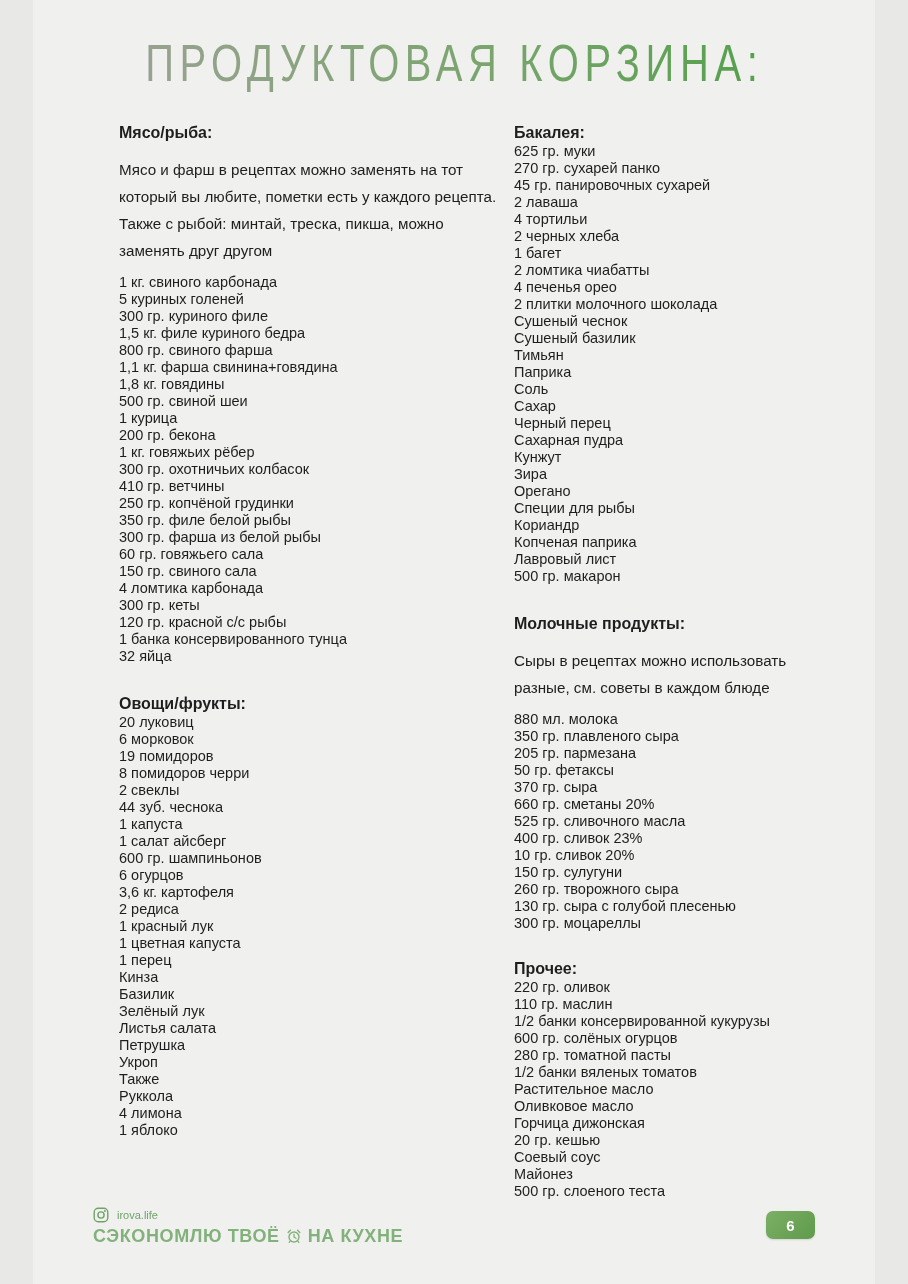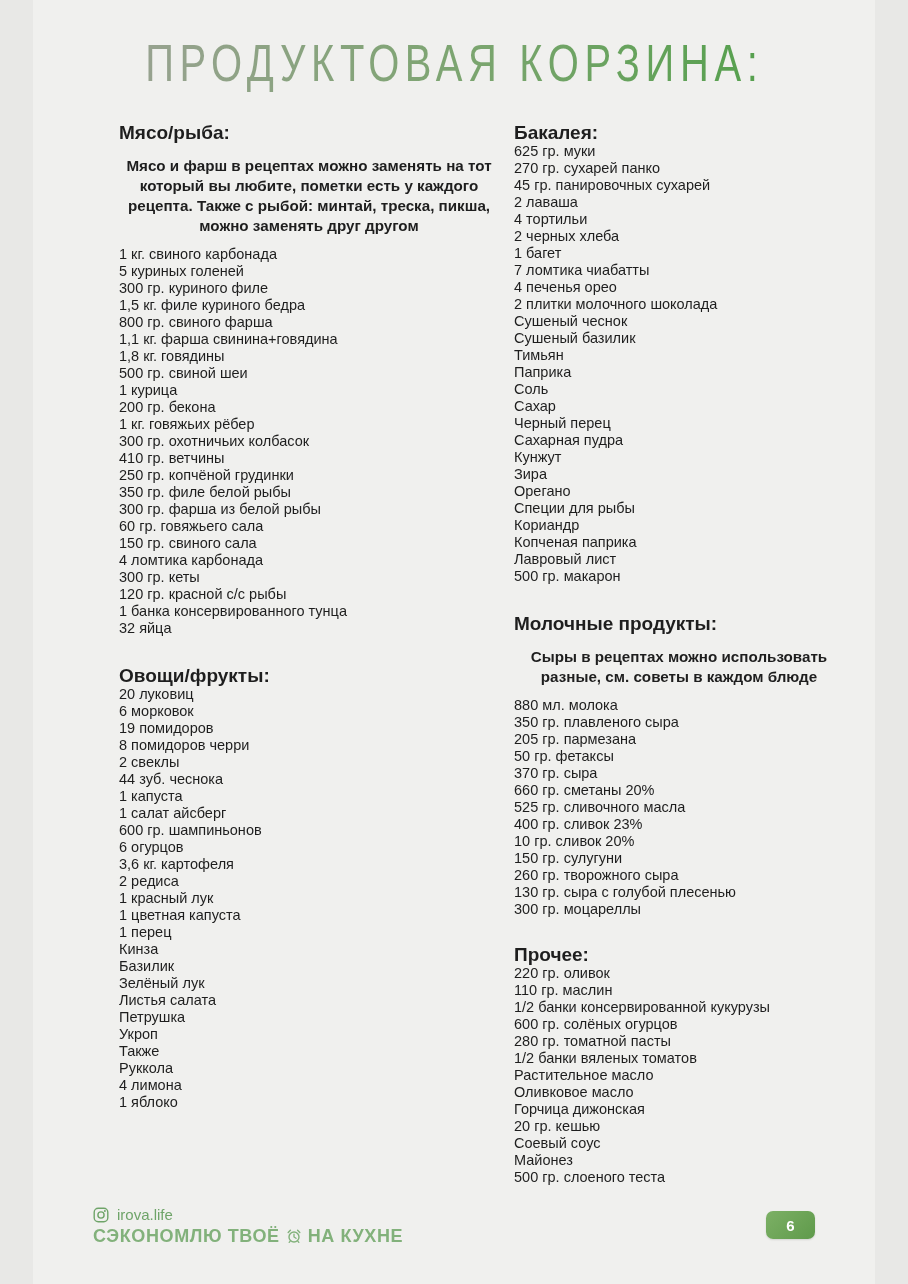--- a/index.html
+++ b/index.html
@@ -38,53 +38,52 @@
     display: flex;
     margin: 26px 40px 0 86px;
     gap: 15px;
   }
   .col { flex: 0 0 auto; }
   #col-left  { width: 380px; }
   #col-right { width: 387px; }
   .section + .section { margin-top: 30px; }
   #col-right .section:nth-of-type(3) { margin-top: 28px; }
   .sec-header {
-    font-size: 19px;
+    font-size: 16px;
     font-weight: bold;
     line-height: 17px;
     margin-bottom: 2px;
   }
   .sec-note {
     font-size: 15.2px;
-    font-weight: bold;
-    line-height: 20px;
+    font-weight: normal;
+    line-height: 27px;
     margin: 15px 0 10px 0;
     max-width: 380px;
-    text-align: center;
   }
   #col-right .sec-note { max-width: 330px; }
   .sec-note { margin-right: 0; }
   .item-list { list-style: none; }
   .item-list li {
     font-size: 14.5px;
     line-height: 17px;
     white-space: nowrap;
   }
   
   .footer {
     position: absolute;
     left: 60px;
     bottom: 40px;
   }
   .insta-row {
     display: flex;
     align-items: center;
     gap: 8px;
     color: var(--accent, #6fa469);
-    font-size: 15px;
+    font-size: 11px;
     line-height: 20px;
     cursor: pointer;
   }
   .insta-row svg { display: block; }
   .tagline {
     margin-top: 3px;
     display: flex;
     align-items: center;
     gap: 6px;
     color: var(--accent-light, #82b17b);
@@ -186,21 +185,21 @@
         <section class="section">
           <h3 class="sec-header">Бакалея:</h3>
           <ul class="item-list">
             <li>625 гр. муки</li>
             <li>270 гр. сухарей панко</li>
             <li>45 гр. панировочных сухарей</li>
             <li>2 лаваша</li>
             <li>4 тортильи</li>
             <li>2 черных хлеба</li>
             <li>1 багет</li>
-            <li>7 ломтика чиабатты</li>
+            <li>2 ломтика чиабатты</li>
             <li>4 печенья орео</li>
             <li>2 плитки молочного шоколада</li>
             <li>Сушеный чеснок</li>
             <li>Сушеный базилик</li>
             <li>Тимьян</li>
             <li>Паприка</li>
             <li>Соль</li>
             <li>Сахар</li>
             <li>Черный перец</li>
             <li>Сахарная пудра</li>

